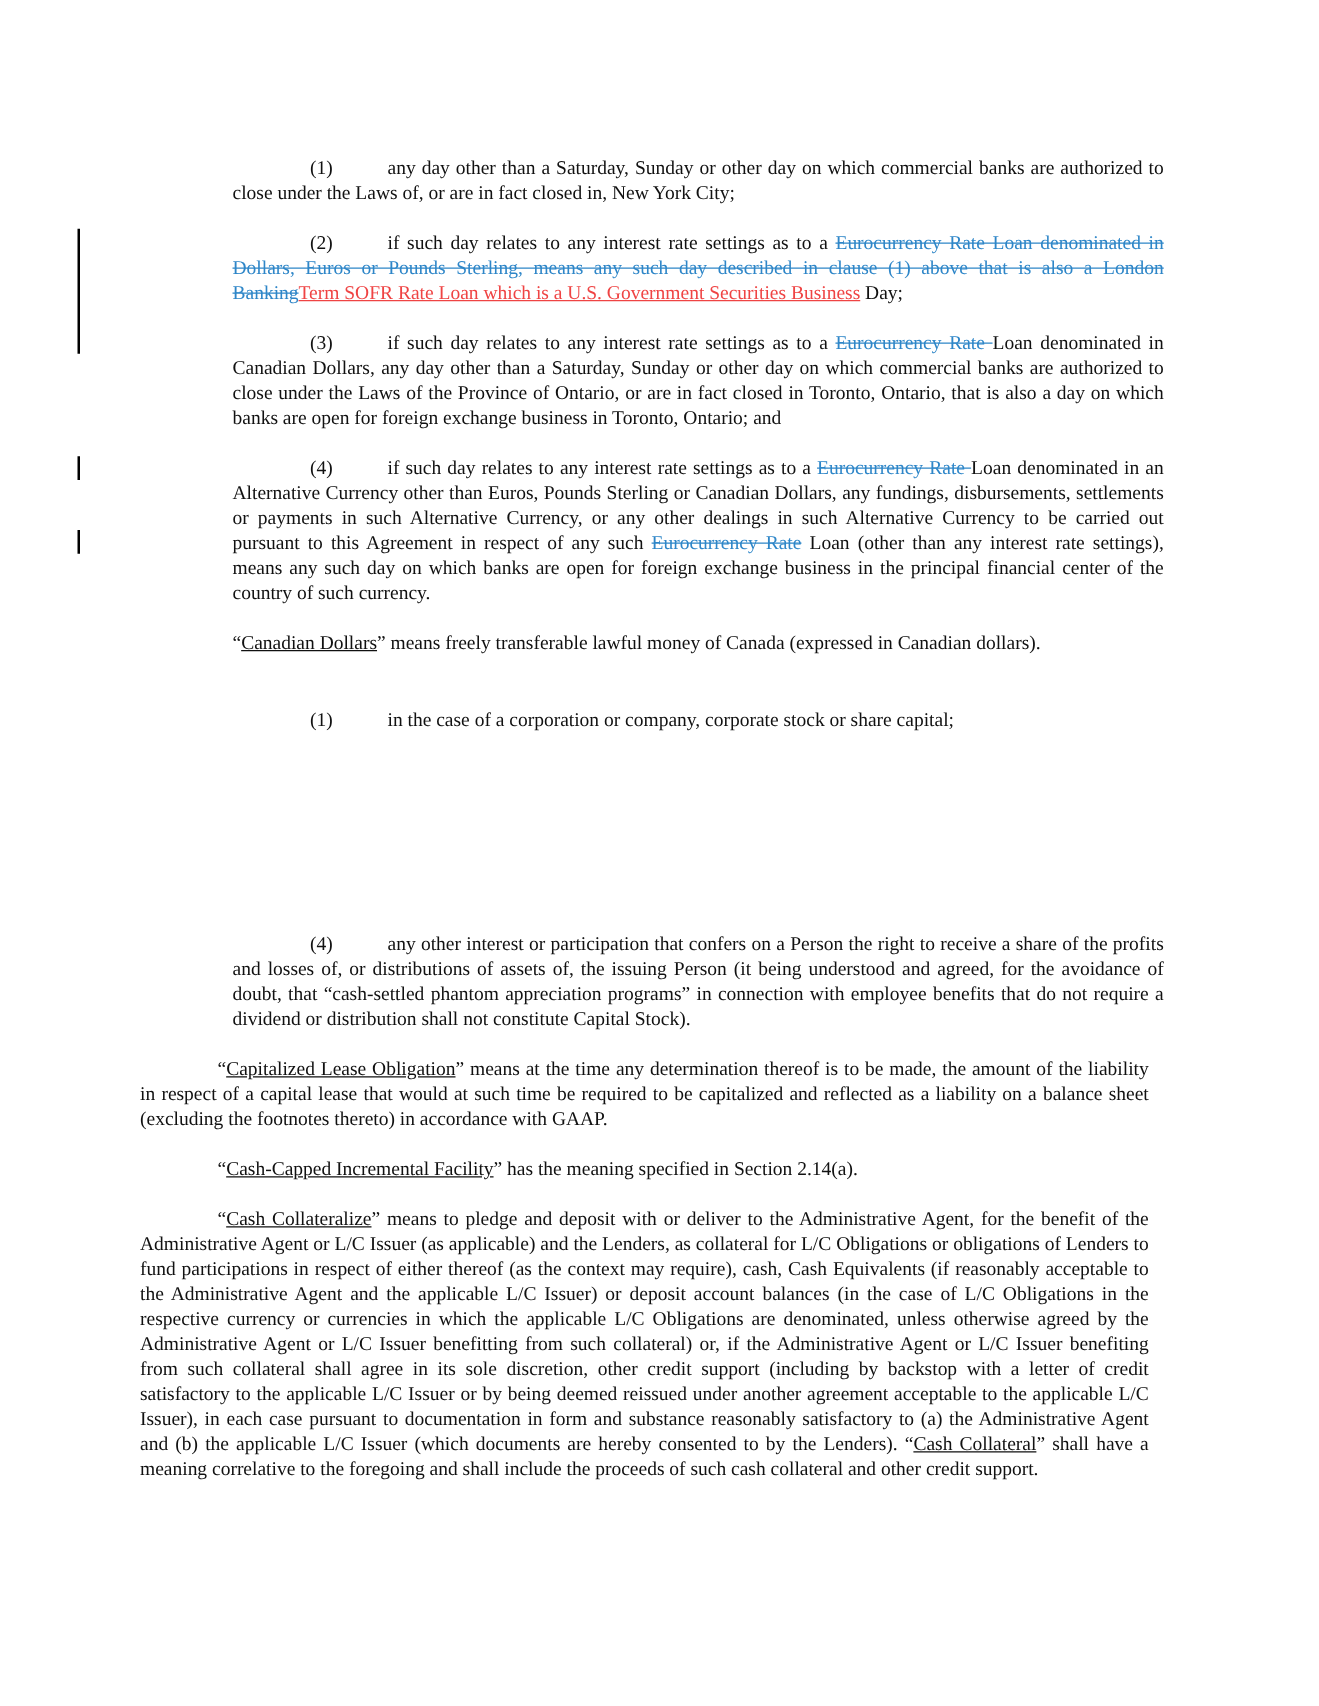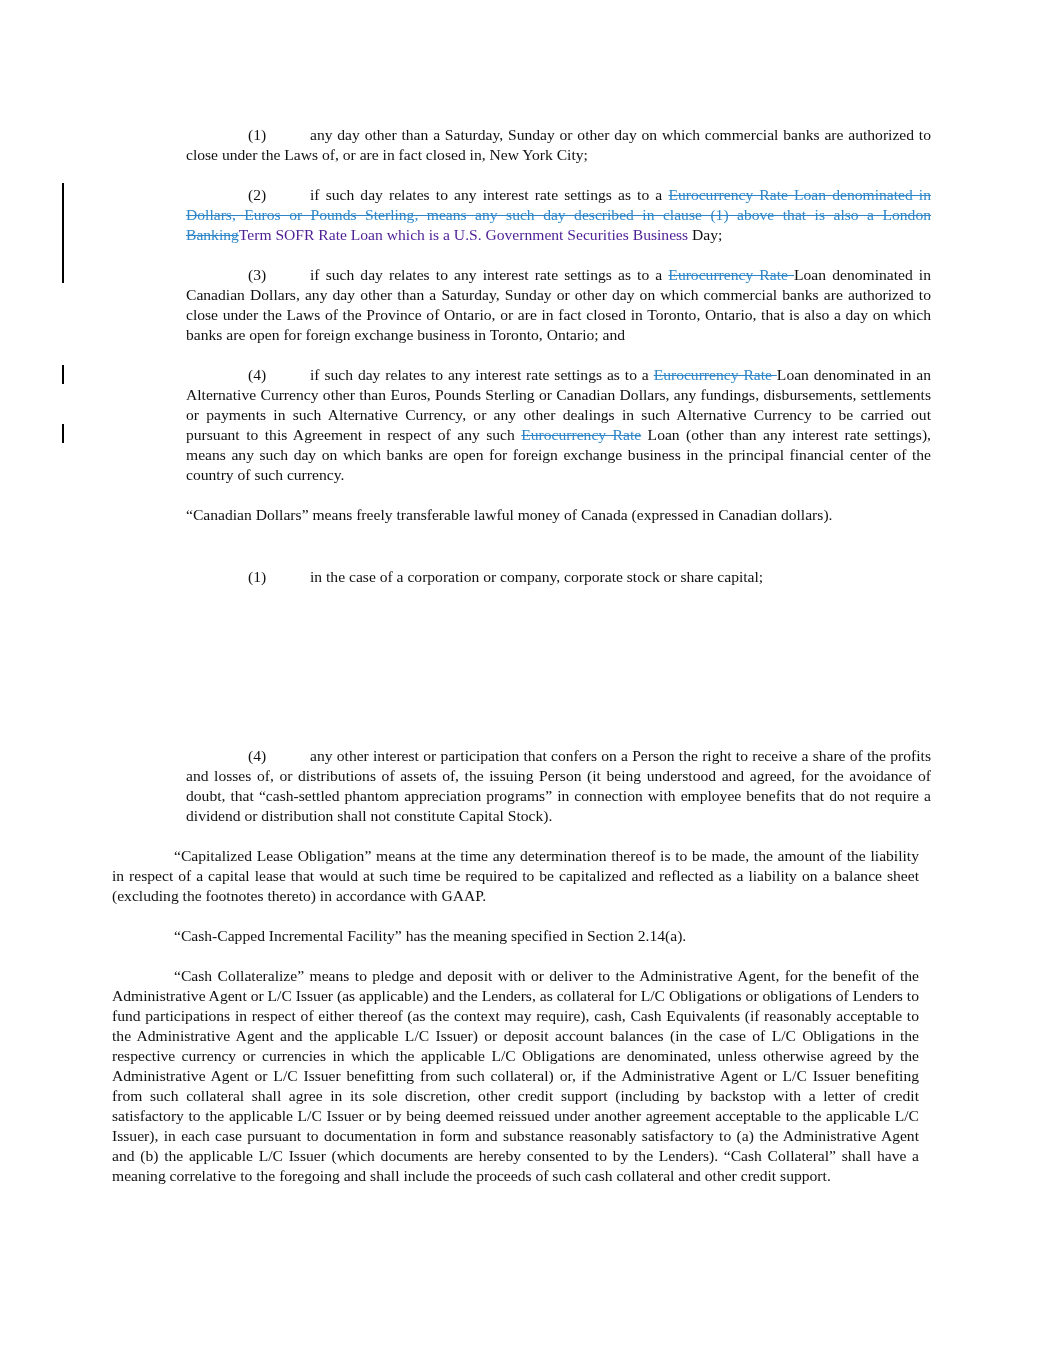--- a/index.html
+++ b/index.html
@@ -9,23 +9,23 @@
     }
     .page { position: absolute; left: 0; top: 0; width: 974px; height: 1365px; }
     .para {
       position: absolute; left: 112px; width: 807px;
       line-height: 20px; text-align: justify; margin: 0;
     }
     .para.sub { left: 186px; width: 745px; }
     .lead-sub { display: inline-block; width: 62px; }
     .indent { display: inline-block; width: 62px; }
     .num { display: inline-block; width: 62px; }
-    .ul { }
+    .ul { text-decoration: underline; }
     .del { color: #2e86c8; text-decoration: line-through; }
-    .ins { color: #4c1d95; }
+    .ins { color: #ef4444; text-decoration: underline; }
     .changebar { position: absolute; left: 62px; width: 1.5px; background: #000; }
   </style>
 </head>
 <body>
 
 <div class="page">
 
   <div class="changebar" style="top:183px;height:100px;"></div>
   <div class="changebar" style="top:365px;height:19px;"></div>
   <div class="changebar" style="top:424px;height:19px;"></div>

